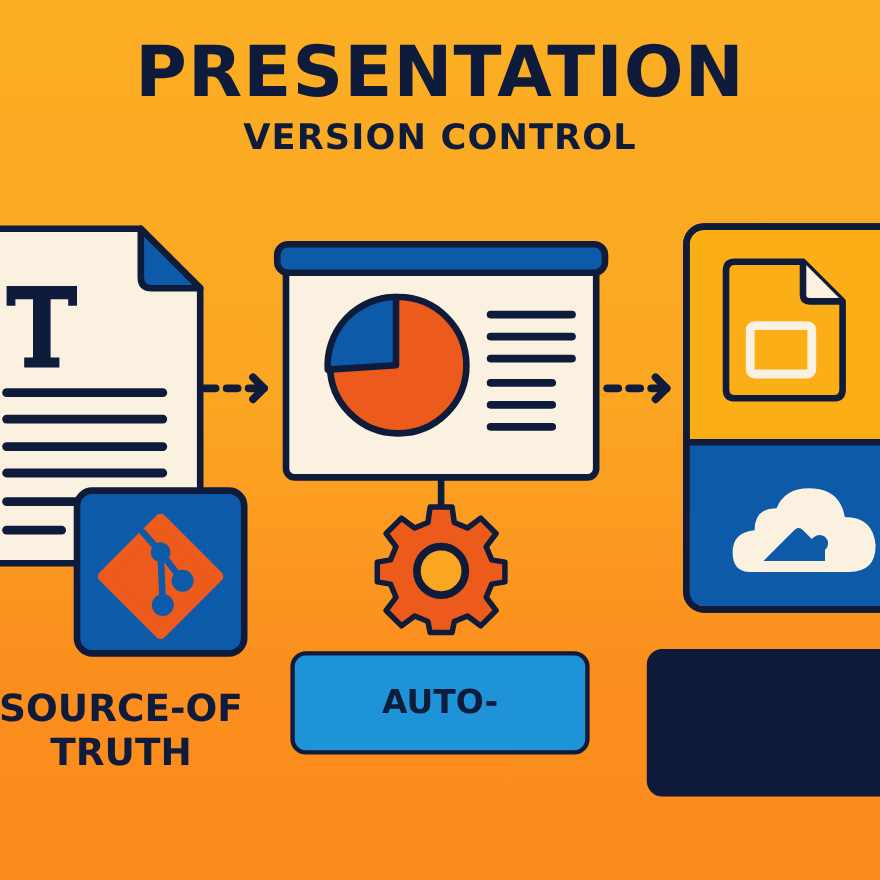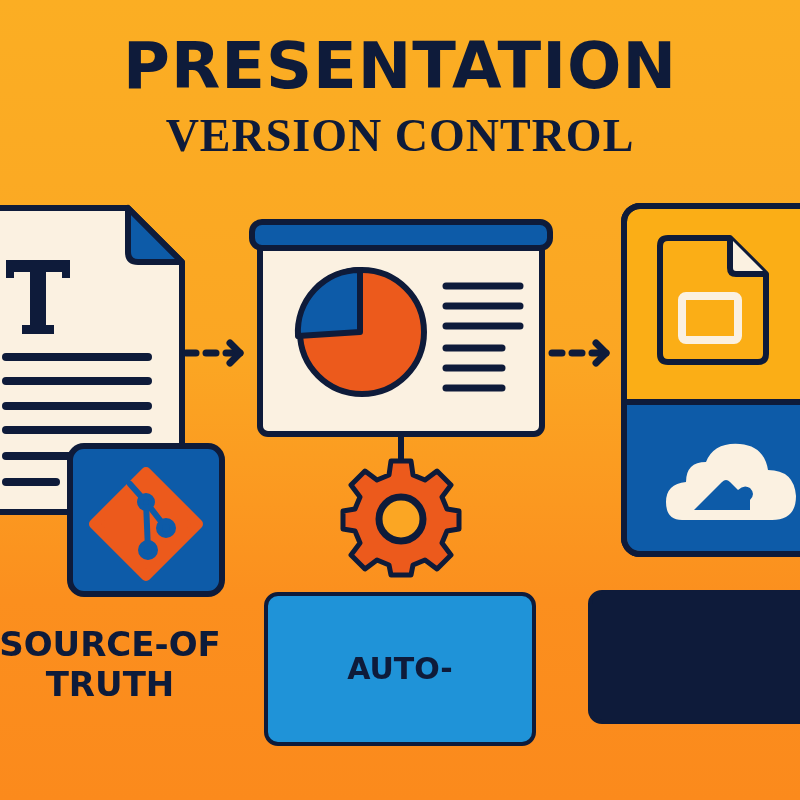--- a/index.html
+++ b/index.html
@@ -6,21 +6,21 @@
   body {
     width: 800px; height: 800px; overflow: hidden; position: relative;
     background: linear-gradient(180deg, #fbae23 0%, #fba623 45%, #fb8f1e 75%, #fb8a1c 100%);
     font-family: "DejaVu Sans", "Liberation Sans", sans-serif;
   }
   .title {
     position: absolute; left: 0; right: 0; text-align: center;
     color: #0e1b3a; font-weight: bold; letter-spacing: 1px;
   }
   .title1 { top: 28px; font-size: 64px; line-height: 76px; }
-  .title2 { top: 108px; font-size: 46px; line-height: 56px; font-family: Liberation Serif, serif; }
+  .title2 { top: 96px; font-size: 32px; line-height: 56px; }
   .abs { position: absolute; }
   .label {
     position: absolute; text-align: center; font-weight: bold; color: #0e1b3a;
     font-size: 34px; line-height: 40px; white-space: nowrap; overflow: hidden;
   }
   .pill {
     position: absolute; border: 4px solid #0e1b3a; border-radius: 14px;
     box-sizing: border-box; display: flex; flex-direction: column;
     align-items: center; justify-content: center; overflow: hidden;
     font-weight: bold; font-size: 30px; line-height: 36px; white-space: nowrap;
@@ -117,18 +117,18 @@
 <svg class="abs" style="left:664px;top:440px" width="136" height="90" viewBox="0 0 136 90">
   <path d="M18 80 Q2 80 2 62 Q2 44 22 42 Q22 22 42 22 Q50 2 76 4 Q100 6 104 30 Q130 30 132 56 Q132 80 108 80 Z" fill="#fbf1e1"></path>
   <path d="M30 70 L58 42 Q62 38 66 42 L74 50 Q80 44 86 48 Q92 54 86 60 L86 70 Z" fill="#0d5ba8"></path>
 </svg>
 
 <div class="label" style="left:-10px;top:624px;width:240px;">
   <div>SOURCE-OF</div>
   <div>TRUTH</div>
 </div>
 
-<div class="pill" style="left:264px;top:592px;width:272px;height:154px;background:#1f93d8;color:#0e1b3a;">
+<div class="pill" style="left:264px;top:592px;width:272px;height:94px;background:#1f93d8;color:#0e1b3a;">
   <div>AUTO-</div>
 </div>
 
 <div class="pill" style="left:588px;top:590px;width:240px;height:134px;background:#0e1b3a;color:#fbf1e1;align-items:flex-start;padding-left:26px;">
 </div>
 
 </body></html>

